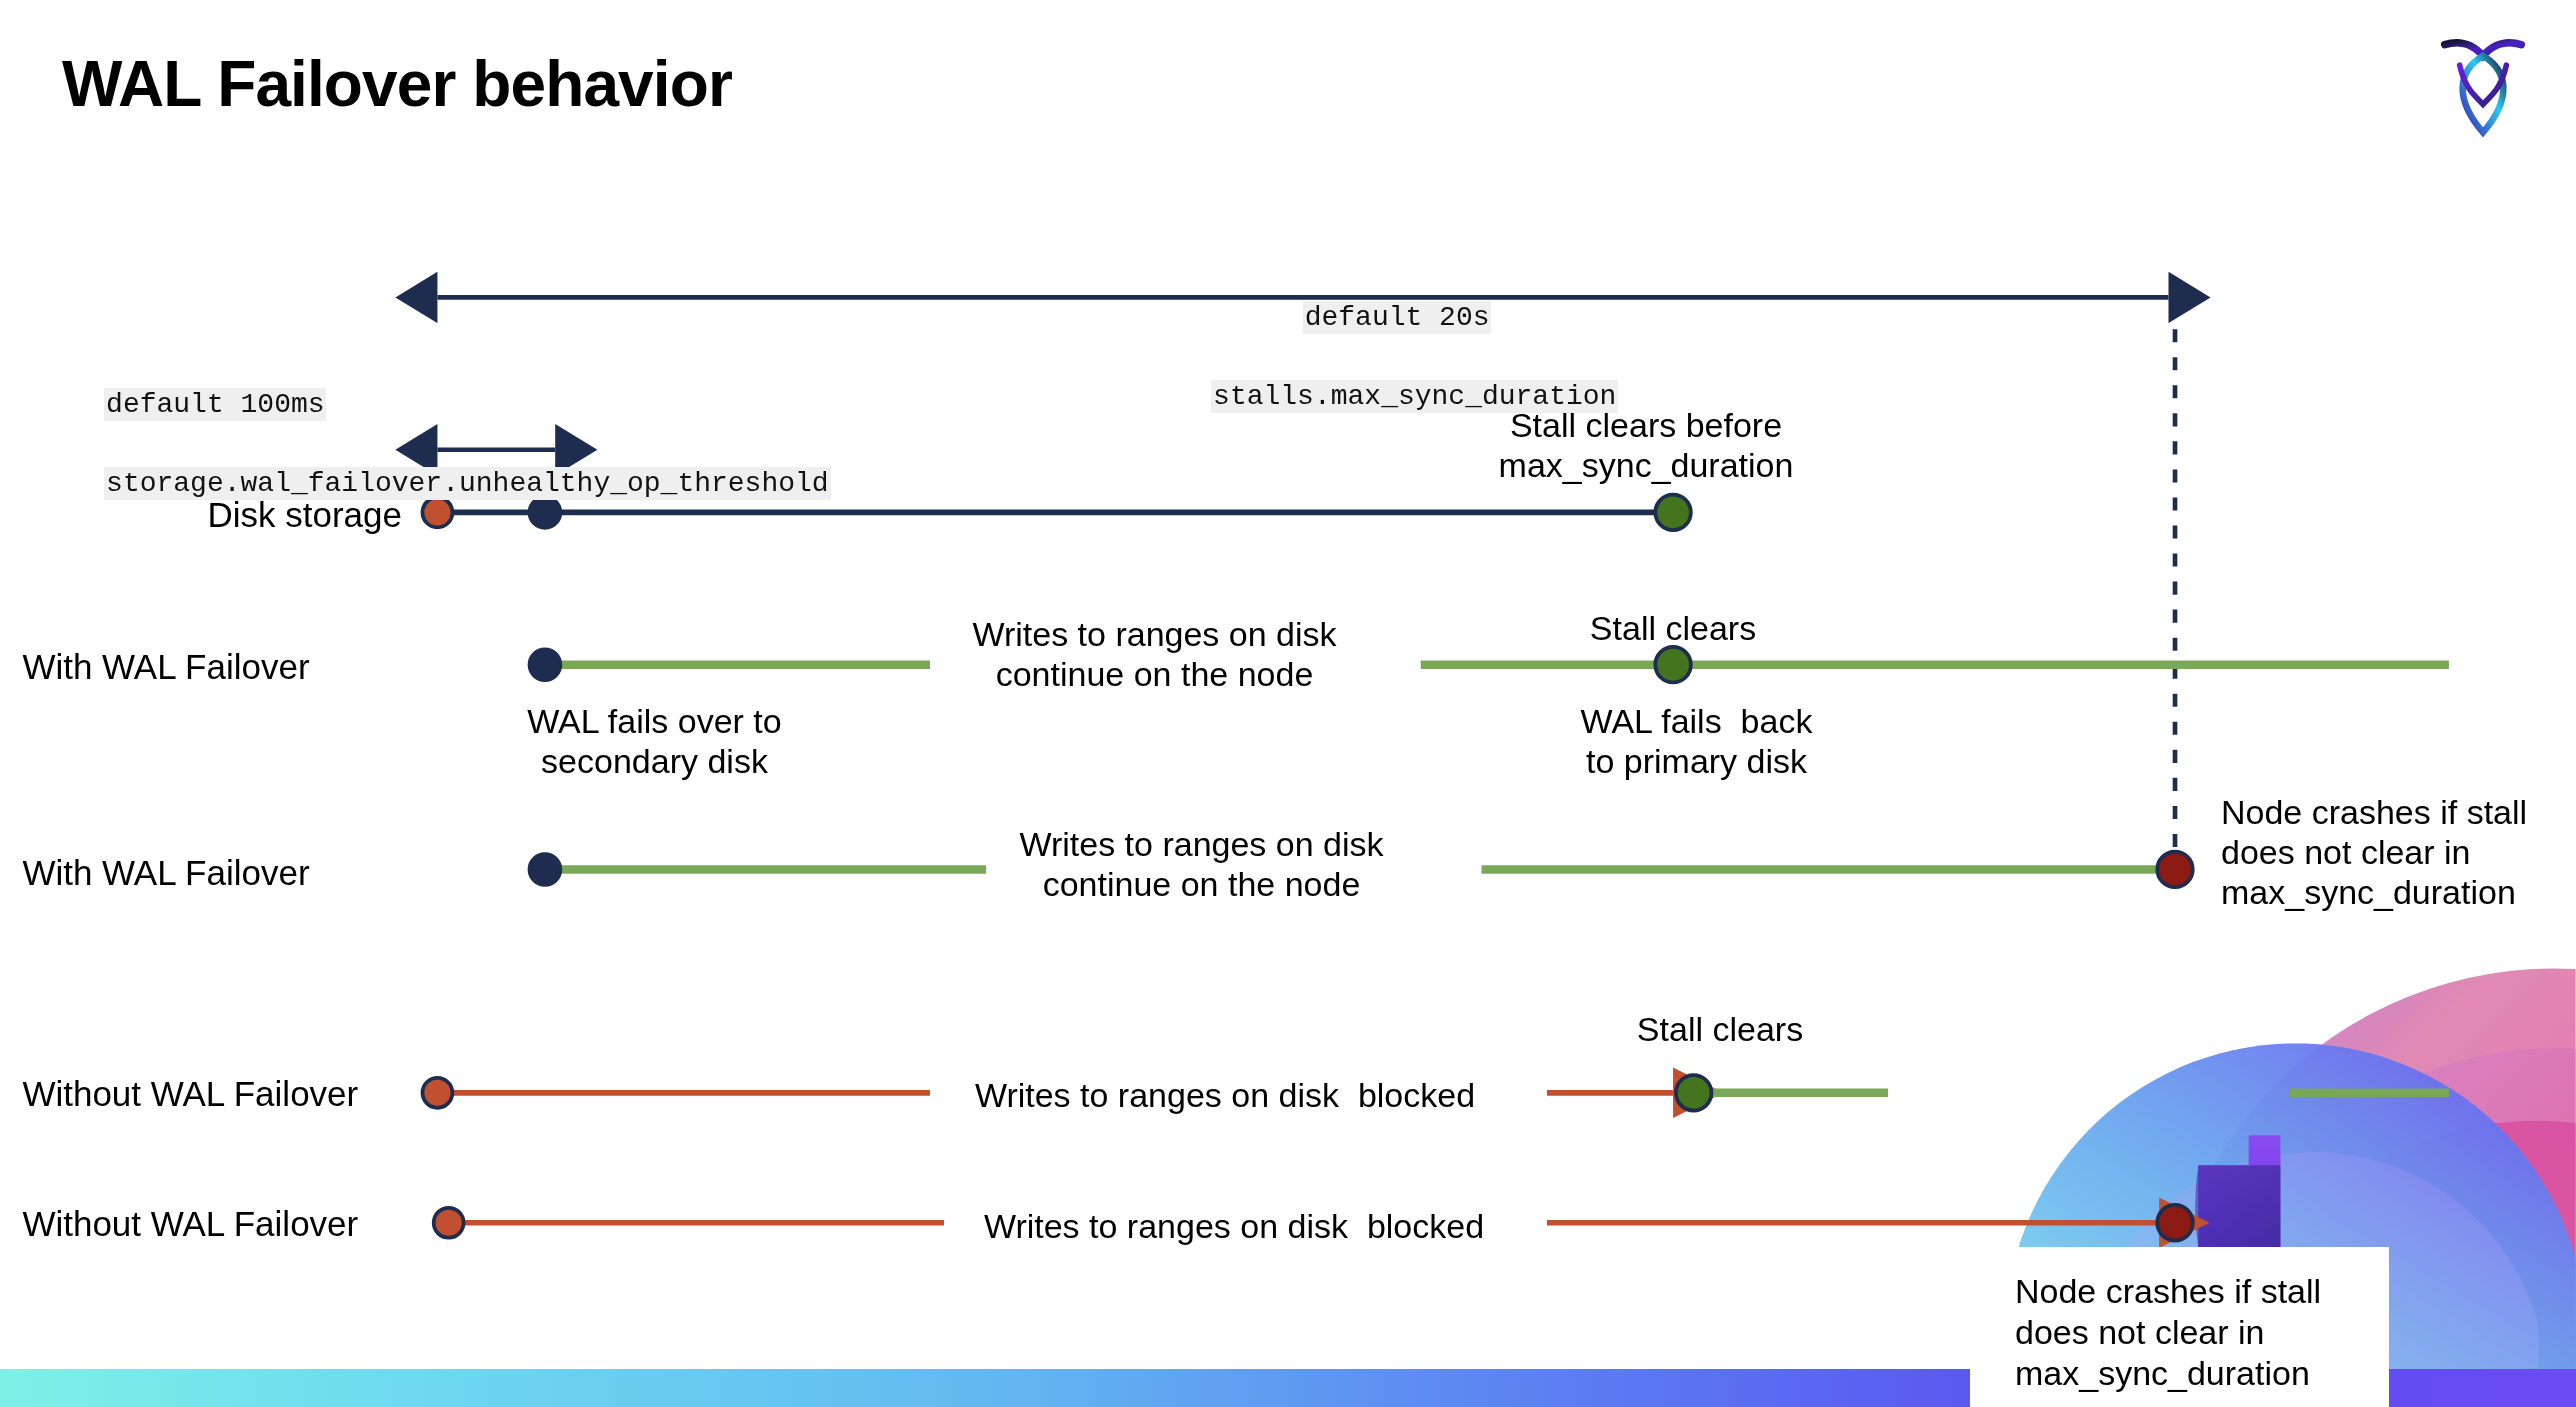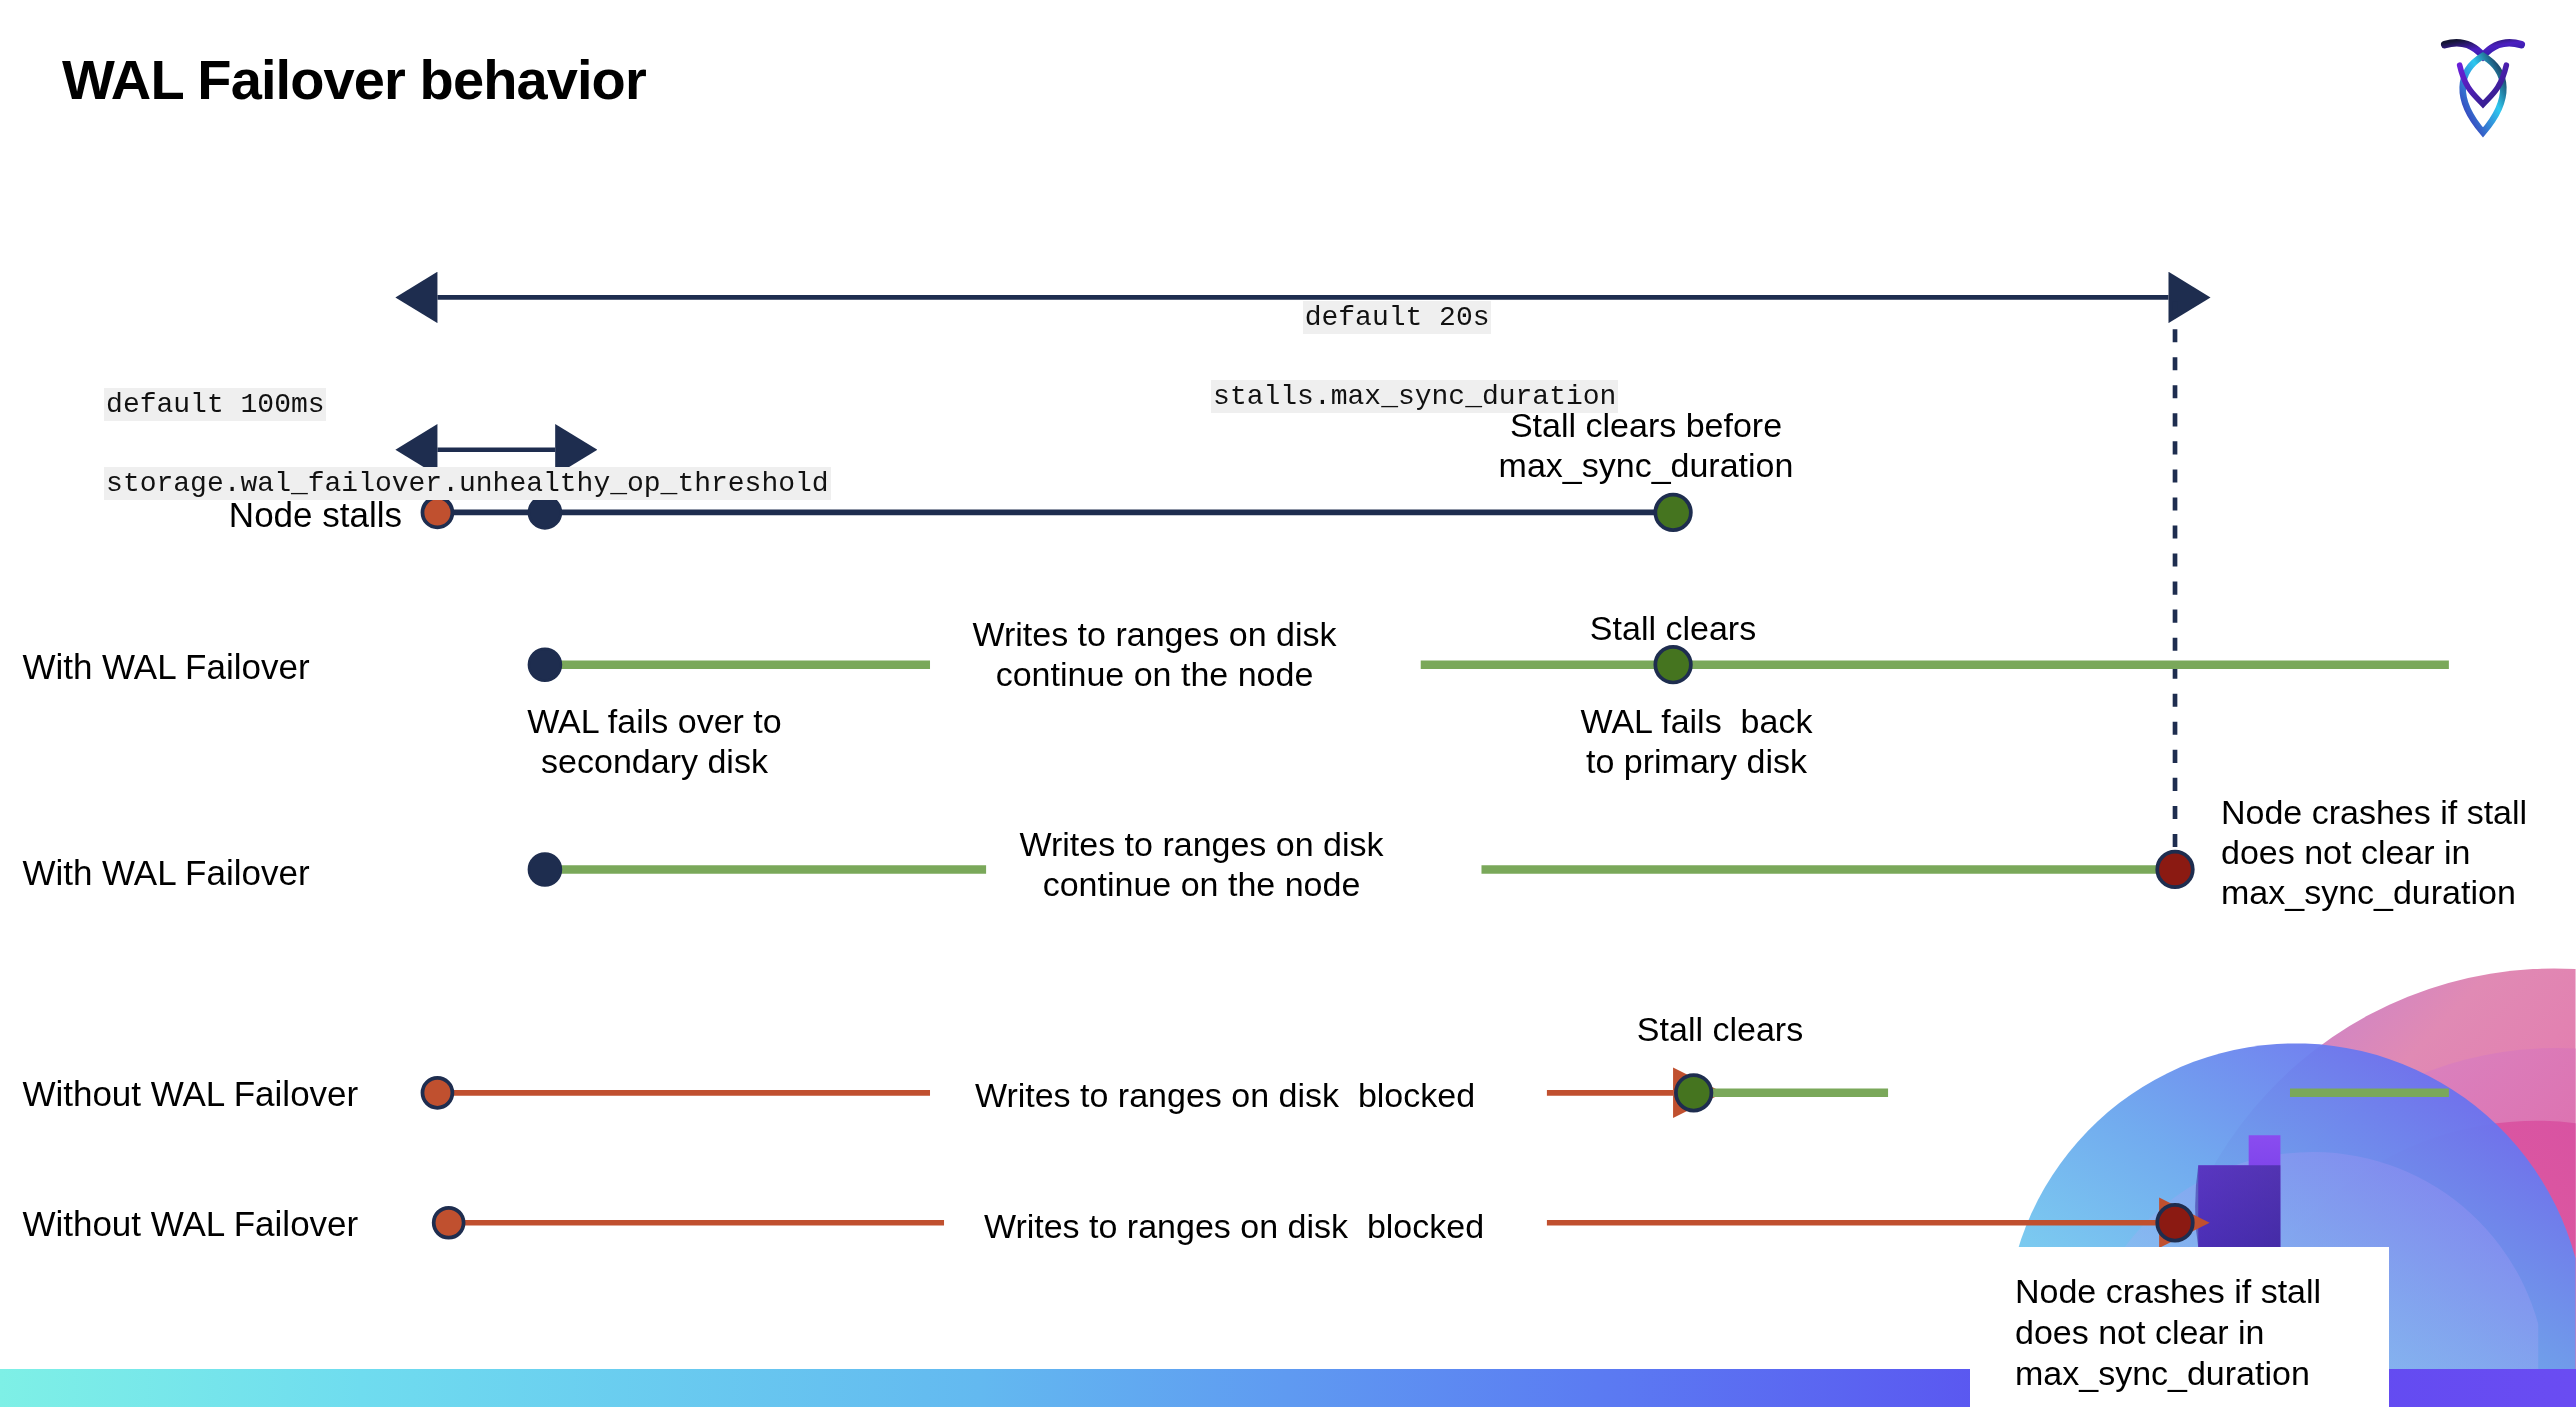--- a/index.html
+++ b/index.html
@@ -44,21 +44,21 @@
   #logo {
     position: absolute;
     right: 36px; top: 22.4px;
     width: 114px; height: 120px;
   }
 
   
   #title {
     position: absolute;
     left: 62px; top: 47px;
-    font-size: 56px;
+    font-size: 64px;
     font-weight: bold;
     letter-spacing: -0.9px;
     color: #000000;
     white-space: nowrap;
   }
 
   
   #diagram {
     position: absolute;
     left: 0; top: 0;
@@ -239,21 +239,21 @@
   <div class="code center" style="left:1144px; top:258px; width:439px; text-align:center;">
     <span>default 20s</span><br>
     <span>stalls.max_sync_duration</span>
   </div>
 
   <div class="code" style="left:37px; top:345px; width:823px;">
     <span>default 100ms</span><br>
     <span>storage.wal_failover.unhealthy_op_threshold</span>
   </div>
 
-  <div class="lbl row-label right" style="left:0px; top:494px; width:402px;">Node stalls</div>
+  <div class="lbl row-label right" style="left:0px; top:494px; width:402px;">Disk storage</div>
 
   <div class="lbl row-label" style="left:22.4px; top:646px;">With WAL Failover</div>
 
   <div class="lbl row-label" style="left:22.4px; top:852px;">With WAL Failover</div>
 
   <div class="lbl row-label" style="left:22.4px; top:1073px;">Without WAL Failover</div>
 
   <div class="lbl row-label" style="left:22.4px; top:1203px;">Without WAL Failover</div>
 
   <div class="lbl center" style="left:1478px; top:405px; width:336px;">Stall clears before

